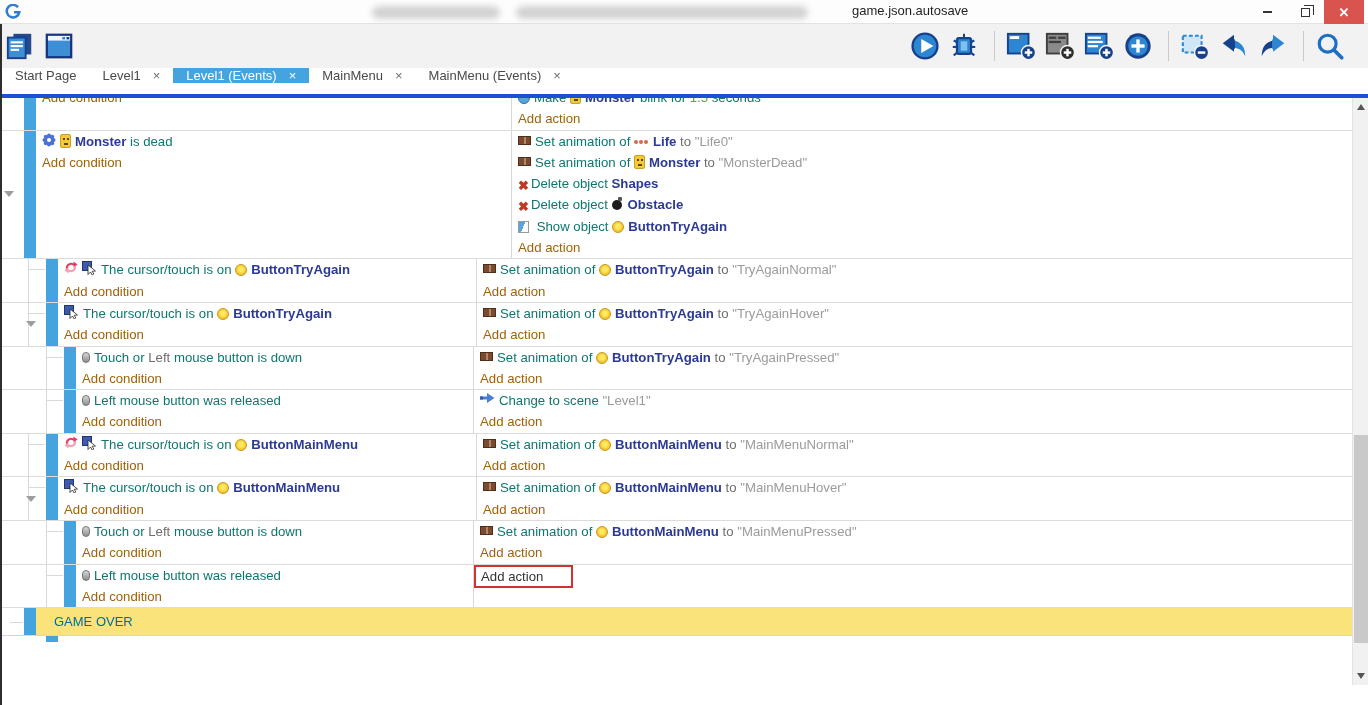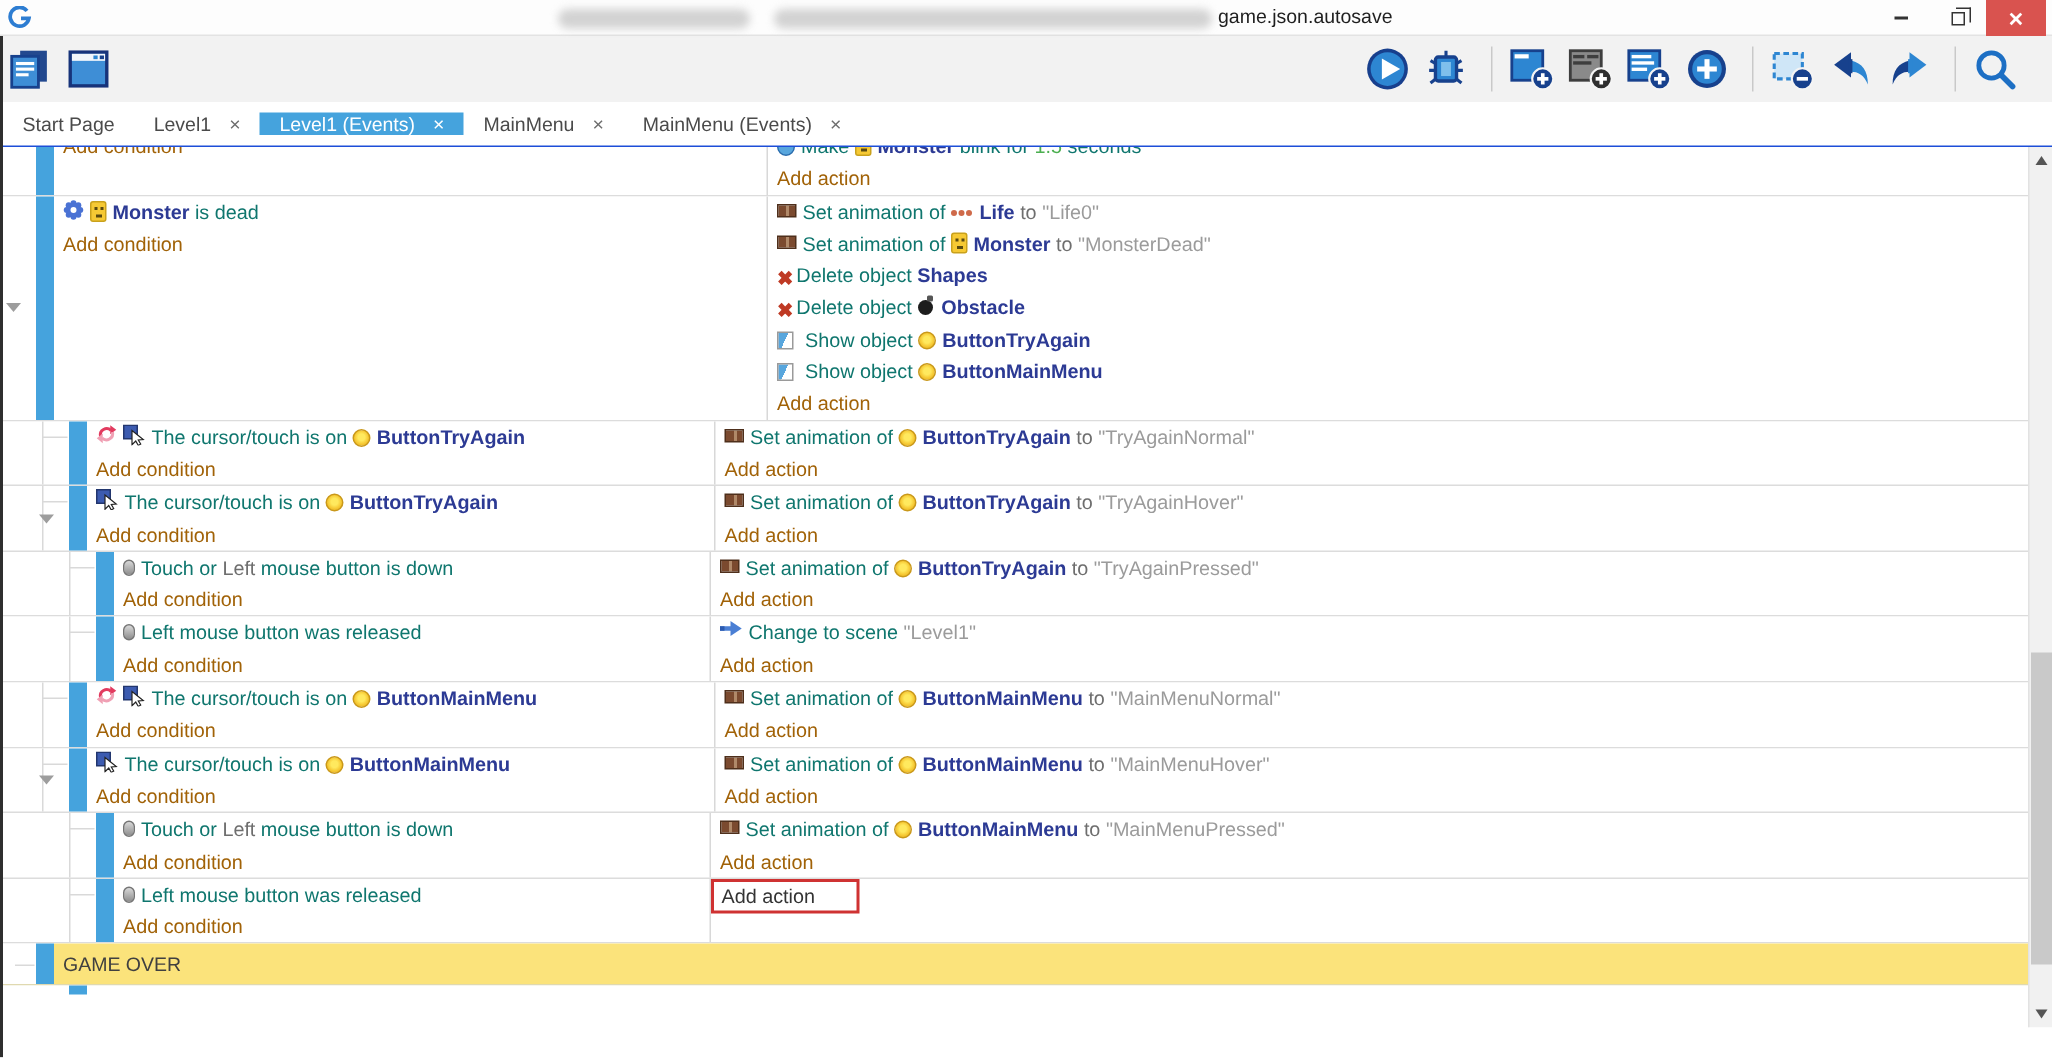--- a/index.html
+++ b/index.html
@@ -6,42 +6,42 @@
   html,body{width:1368px;height:705px;overflow:hidden}
   body{font-family:"Liberation Sans",sans-serif;background:#fff}
   .app{position:relative;width:1368px;height:705px;background:#fff;overflow:hidden}
   .app .leftedge{position:absolute;left:0;top:24px;bottom:0;width:2px;background:#2e2e2e;z-index:50}
 
   
   .titlebar{position:relative;height:24px;background:#fdfdfd;border-bottom:1px solid #e3e3e3;display:flex;align-items:center}
   .logo{margin-left:5px;display:inline-flex}
   .blurblock{position:absolute;top:6px;height:13px;background:#c4c4c4;border-radius:7px;filter:blur(3px);opacity:.75}
   .b1{left:372px;width:128px}.b2{left:516px;width:292px}
-  .wtitle{position:absolute;left:812px;top:3px;font-size:13px;color:#1f1f1f}
+  .wtitle{position:absolute;left:852px;top:3px;font-size:13px;color:#1f1f1f}
   .wincontrols{position:absolute;right:4px;top:0;height:24px;display:flex}
   .winbtn{width:38px;height:24px;display:flex;align-items:center;justify-content:center;color:#333;font-size:12px;cursor:default}
   .winbtn.close{width:40px;background:#d9534f;color:#fff}
   .glyph-min{display:inline-block;width:9px;border-bottom:2px solid #333}
   .glyph-restore{position:relative;display:inline-block;width:9px;height:9px;border:1px solid #333;background:#fdfdfd}
   .glyph-restore::before{content:"";position:absolute;left:2px;top:-4px;width:9px;height:9px;border:1px solid #333;border-left:none;border-bottom:none}
   .glyph-close{font-size:13px;line-height:1;font-weight:700}
 
   
   .menubar{height:20px;background:#fff;display:flex;align-items:center;padding-left:8px;border-bottom:1px solid #ededed}
   .menu-item{font-size:12.5px;color:#1a1a1a;padding:2px 9px 3px 9px}
 
   
   .toolbar{height:44px;background:#f2f2f2;display:flex;align-items:center;padding:0 6px}
   .tbgroup{display:flex;align-items:center;gap:7px}
   .tb-right{margin-left:auto;margin-right:14px}
   .tbtn{width:32px;height:32px;display:flex;align-items:center;justify-content:center}
   .tbsep{width:1px;height:30px;background:#c9c9c9;margin:0 5px}
 
   
-  .tabbar{height:30px;background:#fff;display:flex;align-items:center;border-bottom:1px solid #1d4ed8;padding-left:2px}
+  .tabbar{height:30px;background:#fff;display:flex;align-items:flex-start;border-bottom:4px solid #1d4ed8;padding-left:2px}
   .tab{display:flex;align-items:center;padding:0 13px;font-size:13px;color:#4a4a4a;white-space:nowrap}
   .tab .closex{margin-left:12px;font-size:13px;color:#6e6e6e}
   .tab.active{background:var(--accent);color:#fff}
   .tab.active .closex{color:#fff}
 
   
   .sheetwrap{position:relative;height:587px;background:#fff;overflow:hidden}
   .rows{width:1352px;margin-top:-11px}
   .event{display:flex;align-items:stretch;border-bottom:1px solid #dcdcdc;background:#fff;position:relative}
   .spacer{flex:none;position:relative}
@@ -54,21 +54,21 @@
   .p{color:#0f766e}.o{color:#2c3a94;font-weight:700}.q{color:#9b9b9b}.g{color:#4caf50}
   .ph{color:#a16207}.phd{color:#333}.prm{color:#6e6e6e}
   .redbox{display:inline-block;border:2px solid var(--hl);padding:0 28px 0 5px;margin-left:-6px;line-height:19px;height:23px}
   .vline{position:absolute;top:0;bottom:0;width:1px;background:#d9d9d9}
   .hstub{position:absolute;height:1px;background:#d9d9d9}
   .tri{position:absolute;width:0;height:0;border-left:5px solid transparent;border-right:5px solid transparent;border-top:6px solid #9d9d9d;top:calc(50% - 3px)}
   .i1 .vline{left:28px}.i2 .vline{left:46px}
   .i1 .hstub{left:28px;width:17px;top:10px}.i2 .hstub{left:46px;width:17px;top:10px}
 
   .comment-row{height:28px;border-bottom:1px solid #e0d9b0}
-  .comment-cell{flex:1;background:var(--comment);display:flex;align-items:center;padding-left:6px;font-size:13px;color:#404040}
+  .comment-cell{flex:1;background:var(--comment);display:flex;align-items:center;padding-left:18px;font-size:13px;color:#0369a1}
   .stub-row{height:6px;border-bottom:none}
 
   
   .ic{display:inline-block;vertical-align:-2px;margin-right:4px}
   .ic svg{vertical-align:top}
   .monster-icon{width:11px;height:14px;background:#f6c934;border:1px solid #c9a11c;border-radius:2px;position:relative}
   .monster-icon::before{content:"";position:absolute;left:2px;top:3px;width:2px;height:2px;background:#5a4a10;box-shadow:4px 0 0 #5a4a10,1px 5px 0 #5a4a10,3px 5px 0 #5a4a10}
   .animation-icon{width:13px;height:9px;vertical-align:1px;border:1px solid #4e2f1b;background:linear-gradient(90deg,#7b4a2f 0 5px,#b08969 5px 7px,#7b4a2f 7px 13px)}
   .life-icon{width:15px;height:8px;position:relative;vertical-align:0}
   .life-icon::before{content:"";position:absolute;top:2px;left:0;width:4px;height:4px;border-radius:50%;background:#cf6a4a;box-shadow:5px 0 0 #cf6a4a,10px 0 0 #cf6a4a}
@@ -290,21 +290,20 @@
                   <circle cx="7" cy="7" r="2" fill="#fff"></circle>
                 </svg></span><span class="ic monster-icon"></span><span class="o">Monster</span><span class="p"> is dead</span></div>
             <div class="line"><span class="ph">Add condition</span></div>
           </div>
           <div class="act">
             <div class="line"><span class="ic animation-icon"></span><span class="p">Set animation of </span><span class="ic life-icon"></span><span class="o">Life</span><span class="prm"> to </span><span class="q">"Life0"</span></div>
             <div class="line"><span class="ic animation-icon"></span><span class="p">Set animation of </span><span class="ic monster-icon"></span><span class="o">Monster</span><span class="prm"> to </span><span class="q">"MonsterDead"</span></div>
             <div class="line"><span class="ic x-glyph">✖</span><span class="p">Delete object </span><span class="o">Shapes</span></div>
             <div class="line"><span class="ic x-glyph">✖</span><span class="p">Delete object </span><span class="ic bomb-icon"></span><span class="o">Obstacle</span></div>
             <div class="line"><span class="ic show-icon"></span><span class="p"> Show object </span><span class="ic button-icon"></span><span class="o">ButtonTryAgain</span></div>
-            <div class="line"><span class="ic show-icon"></span><span class="p"> Show object </span><span class="ic button-icon"></span><span class="o">ButtonMainMenu</span></div>
             <div class="line"><span class="ph">Add action</span></div>
           </div>
         </div>
         <div class="event i1">
           <div class="spacer">
             <i class="vline"></i>
             <i class="hstub"></i>
           </div>
           <div class="bar"></div>
           <div class="cond">

